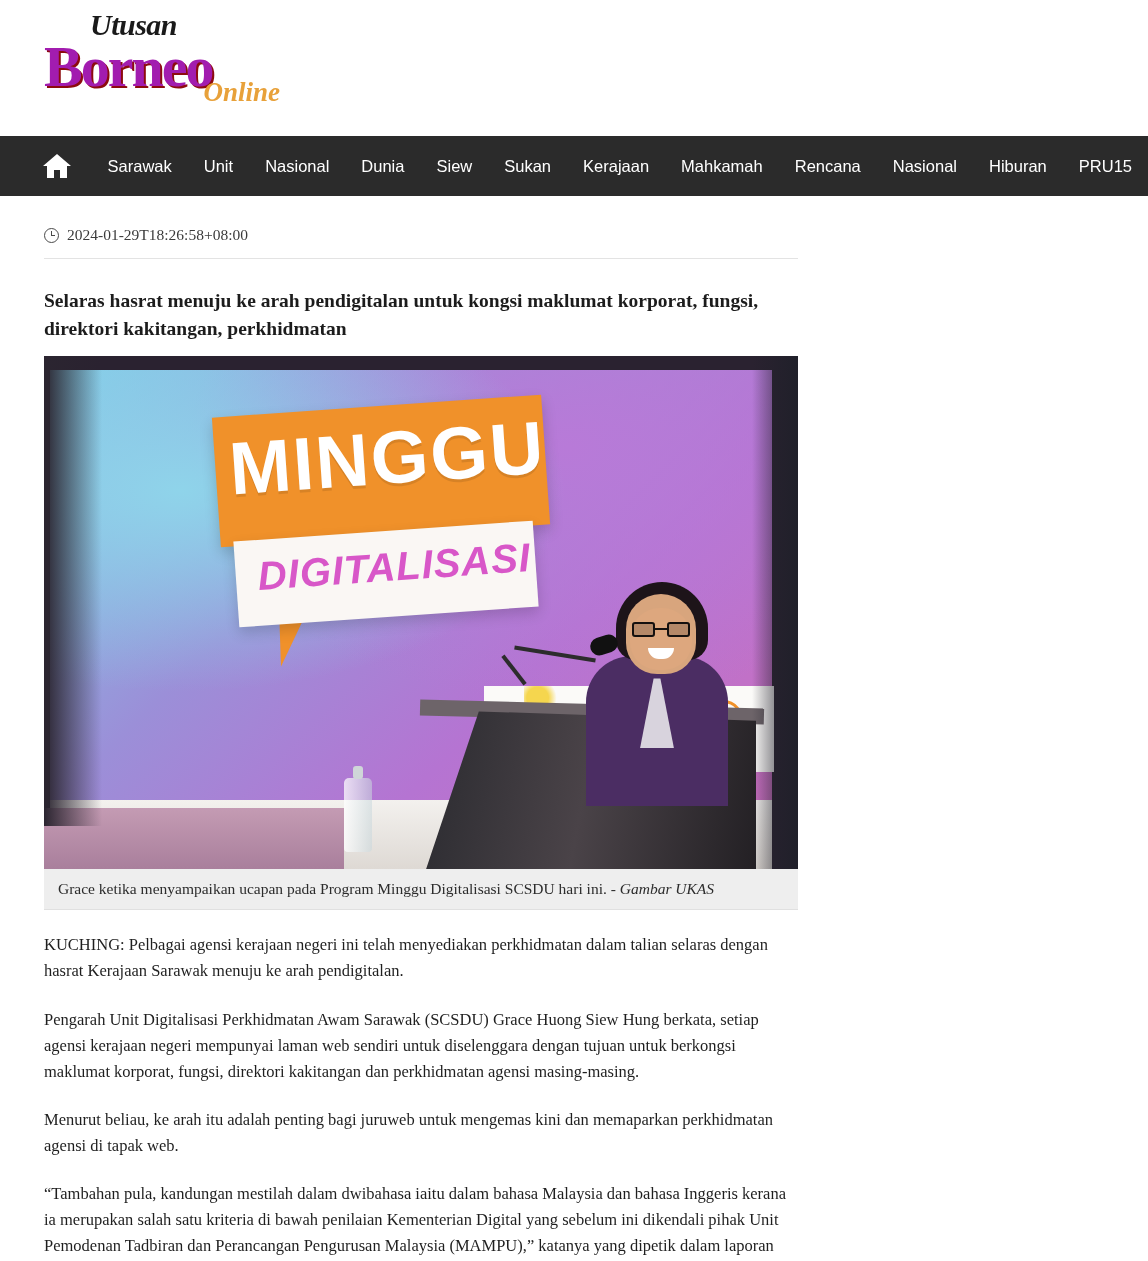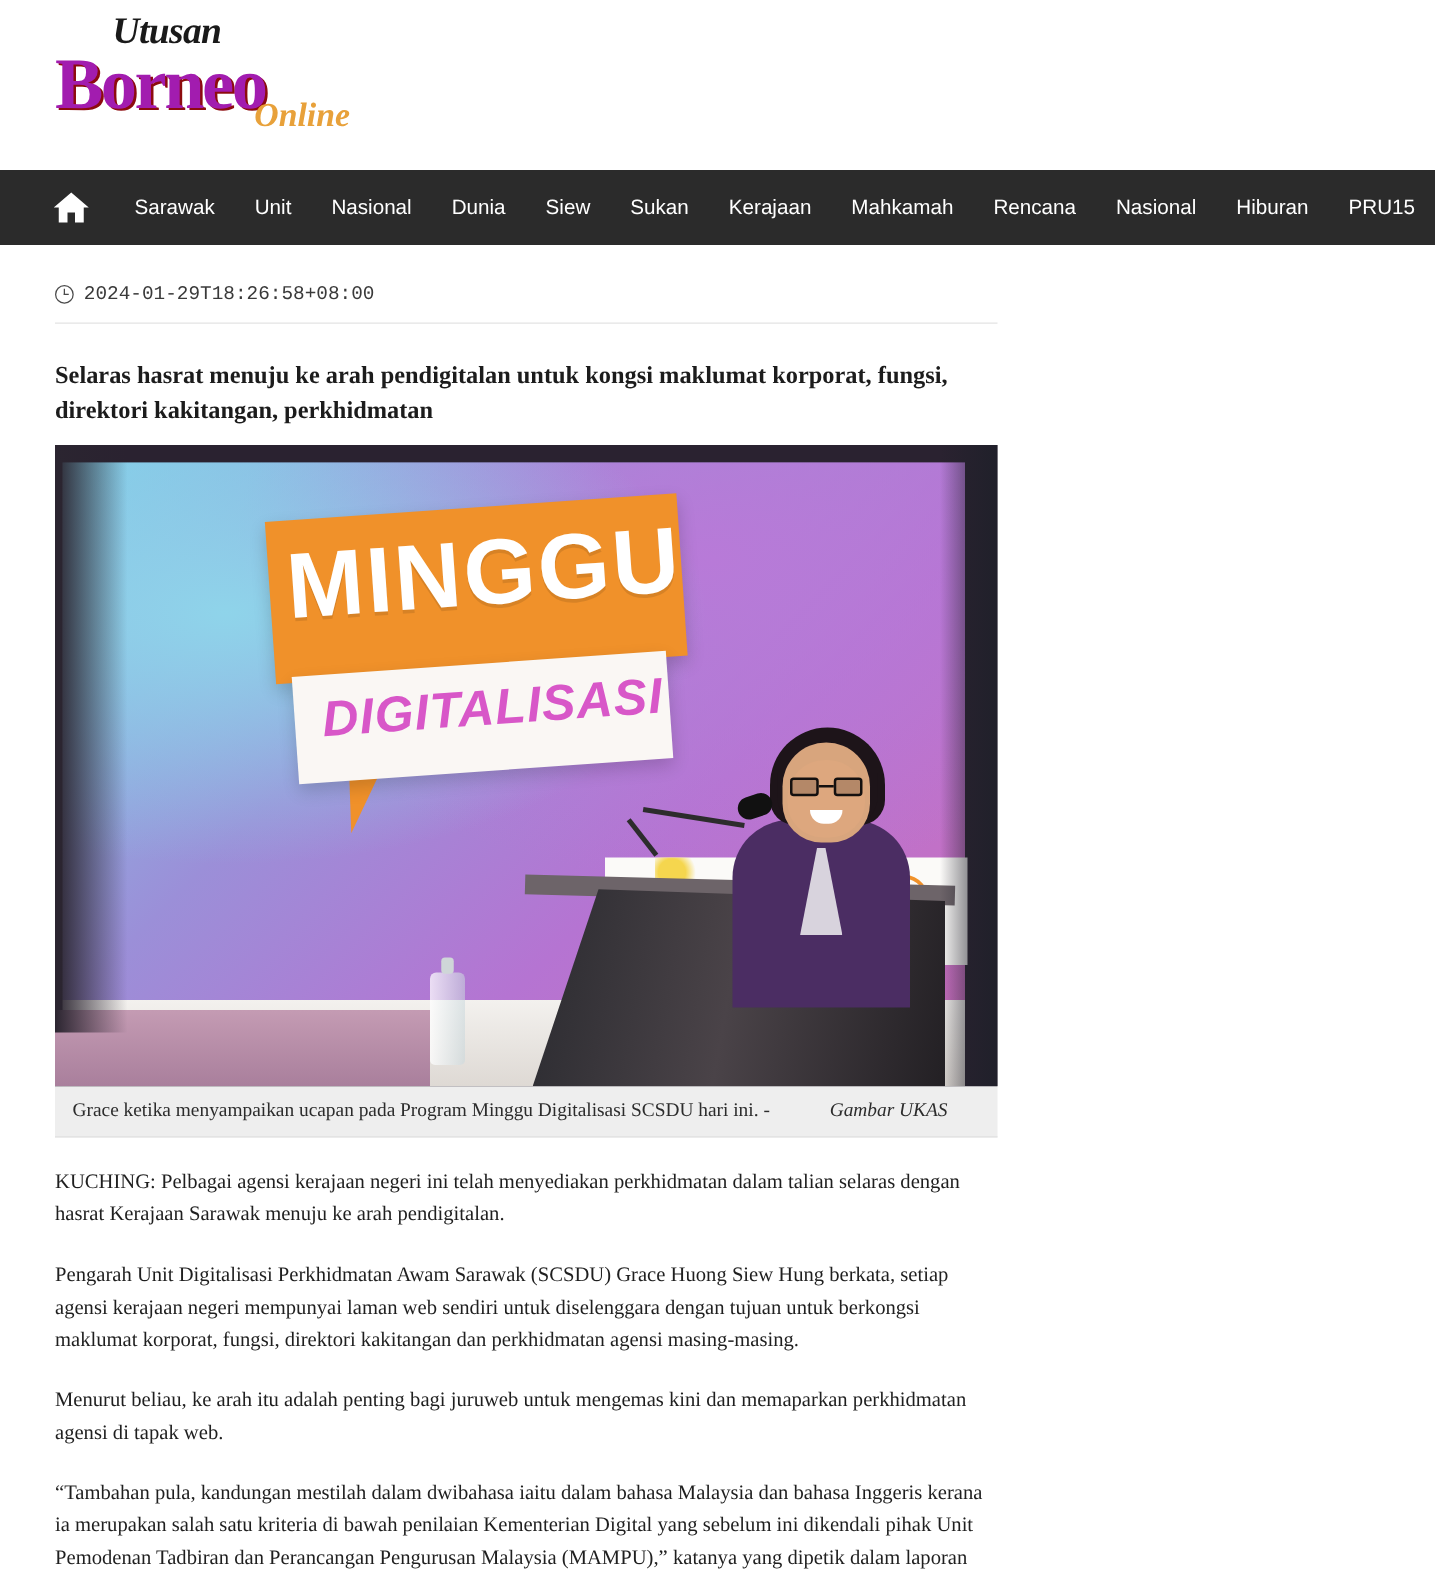--- a/index.html
+++ b/index.html
@@ -93,21 +93,21 @@
     background: #ffffff;
   }
   .meta-wrap {
     border-bottom: 1px solid #e3e3e3;
     padding: 30px 0 14px 0;
     margin-right: 306px;
   }
   .meta {
     display: flex;
     align-items: center;
-    font-family: Liberation Mono, monospace;
+    font-family: Liberation Serif, serif;
     font-size: 15.5px;
     color: #3a3a3a;
   }
   .clock-icon {
     width: 15px;
     height: 15px;
     border: 1.6px solid #4a4a4a;
     border-radius: 50%;
     position: relative;
     margin-right: 8px;
@@ -442,21 +442,21 @@
     background: linear-gradient(270deg, #20202a 0%, rgba(32,32,42,0) 100%);
   }
   .caption {
     background: #eeeeee;
     padding: 11px 14px;
     font-family: "Liberation Serif", serif;
     font-size: 15.5px;
     color: #2c2c2c;
     border-bottom: 1px solid #e0e0e0;
   }
-  .caption em { font-style: italic; margin-left: 44px; }
+  .caption em { font-style: italic; }
   .body-copy { max-width: 755px; }
   .body-copy p {
     font-family: "Liberation Serif", serif;
     font-size: 16.5px;
     line-height: 1.58;
     color: #1f1f1f;
     margin: 22px 0 0 0;
   }
 </style>
 </head>

